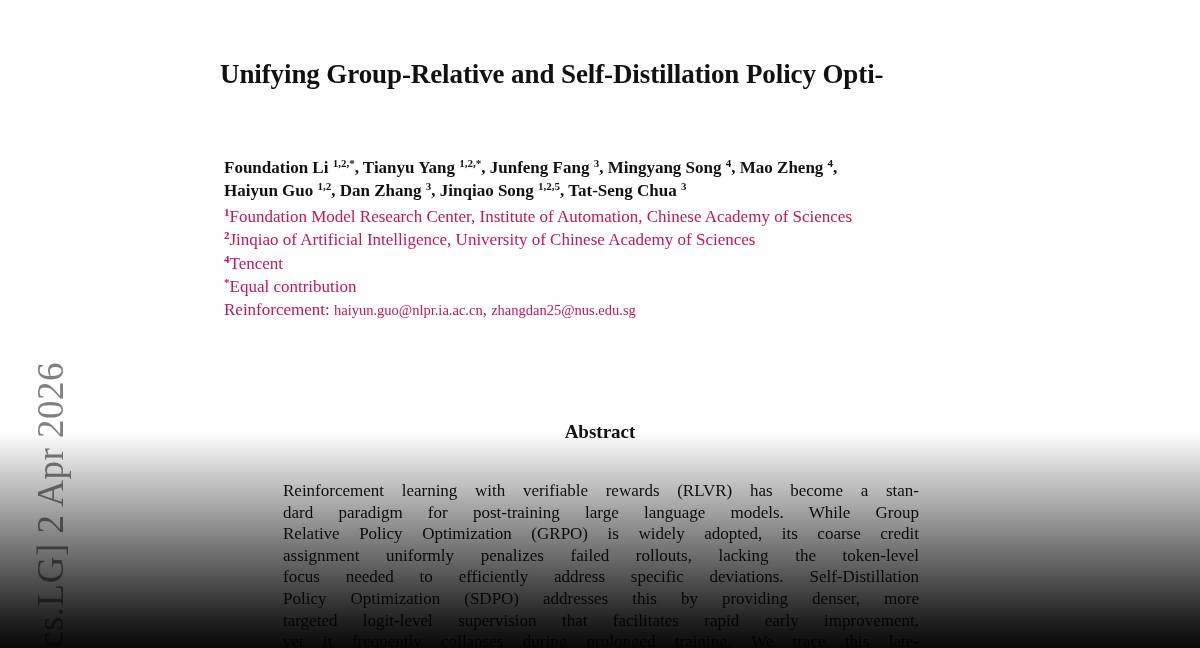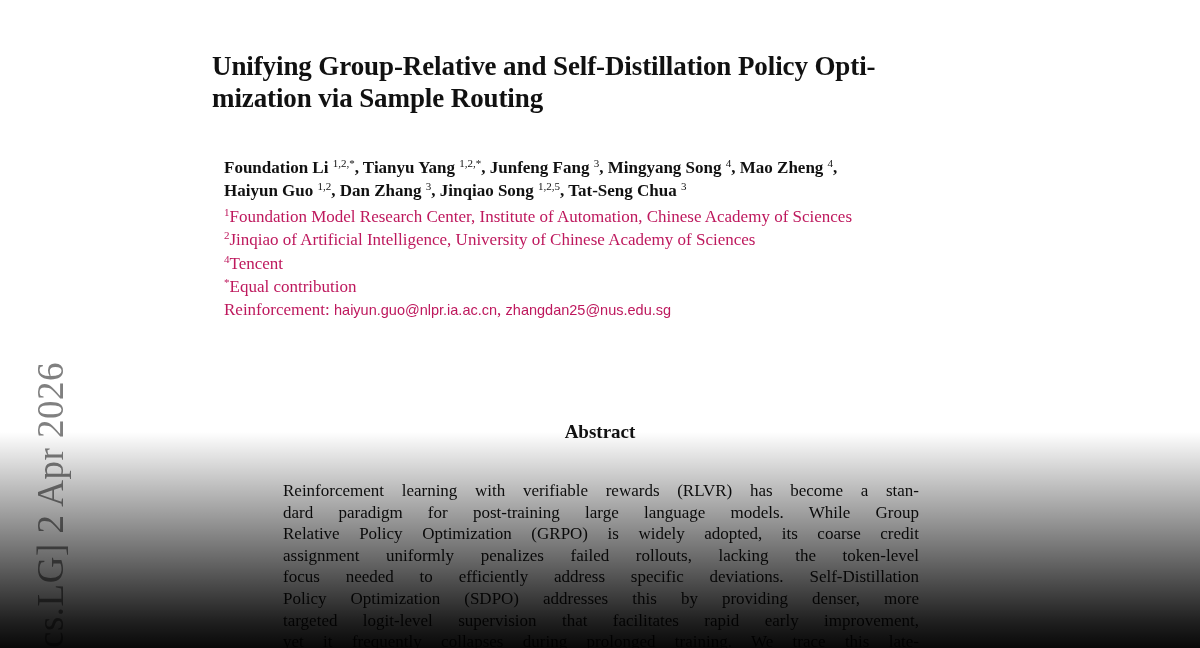--- a/index.html
+++ b/index.html
@@ -19,52 +19,52 @@
       font-family: "Liberation Serif", "DejaVu Serif", serif;
     }
     .title {
       position: absolute;
       left: 212px;
       top: 50px;
       width: 800px;
       font-size: 27px;
       font-weight: bold;
       line-height: 32px;
-      margin: 0;
+      margin: 8px;
       color: #111;
       letter-spacing: -0.1px;
     }
     .authors {
       position: absolute;
       left: 224px;
       top: 156px;
       width: 800px;
       font-size: 17px;
       font-weight: bold;
       line-height: 23px;
       color: #111;
     }
     .authors sup, .affil sup {
       font-size: 11px;
-      font-weight: normal;
+      font-weight: bold;
       vertical-align: 6px;
       line-height: 0;
     }
     .affils {
       position: absolute;
       left: 224px;
       top: 205px;
       width: 820px;
       font-size: 17px;
       line-height: 23.3px;
       color: #be185d;
     }
     .affil { white-space: nowrap; }
     .mono {
-      font-family: Liberation Sans, sans-serif;
+      font-family: Liberation Serif, serif;
       font-size: 14.5px;
     }
     .abstract-heading {
       position: absolute;
       left: 0;
       width: 1200px;
       top: 421px;
       text-align: center;
       font-size: 19px;
       font-weight: bold;
@@ -119,21 +119,20 @@
   </style>
 </head>
 <body>
 
 <div class="page">
 
   <div class="arxiv-stamp">cs.LG]  2 Apr 2026</div>
 
   <h1 class="title">
     <span>Unifying Group-Relative and Self-Distillation Policy Opti-</span><br>
-    <span>mization via Sample Routing</span>
   </h1>
 
   <div class="authors">
     <span><span>Foundation Li</span> <sup>1,2,*</sup></span>,
     <span><span>Tianyu Yang</span> <sup>1,2,*</sup></span>,
     <span><span>Junfeng Fang</span> <sup>3</sup></span>,
     <span><span>Mingyang Song</span> <sup>4</sup></span>,
     <span><span>Mao Zheng</span> <sup>4</sup></span>,<br>
     <span><span>Haiyun Guo</span> <sup>1,2</sup></span>,
     <span><span>Dan Zhang</span> <sup>3</sup></span>,

